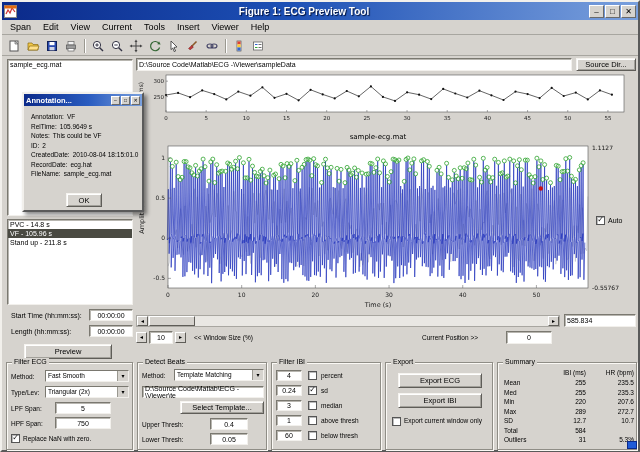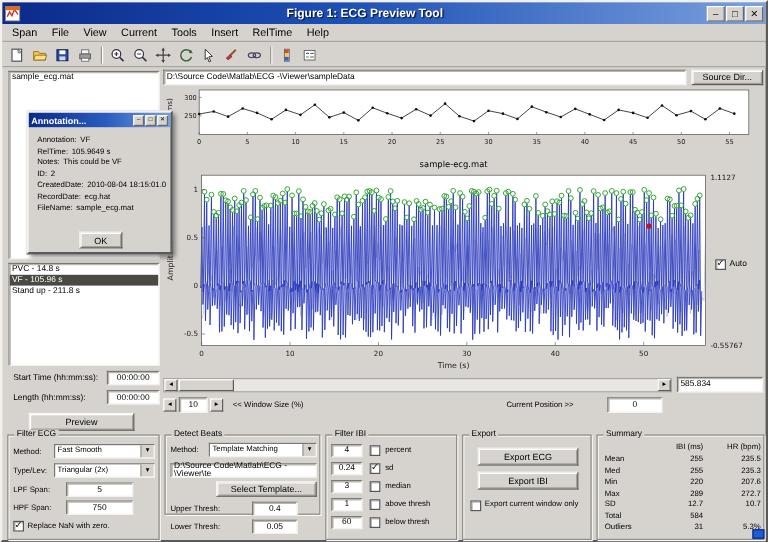--- a/index.html
+++ b/index.html
@@ -107,26 +107,26 @@
       <rect x="0.5" y="0.5" width="12" height="3" fill="#e26a10"></rect>
     </svg>
     <span class="ttext">Figure 1: ECG Preview Tool</span>
     <div class="win-btn">–</div>
     <div class="win-btn">□</div>
     <div class="win-btn">✕</div>
   </div>
 
   <div class="menubar">
     <span class="menu-item">Span</span>
-    <span class="menu-item">File</span>
+    <span class="menu-item">Edit</span>
     <span class="menu-item">View</span>
     <span class="menu-item">Current</span>
     <span class="menu-item">Tools</span>
     <span class="menu-item">Insert</span>
-    <span class="menu-item">RelTime</span>
+    <span class="menu-item">Viewer</span>
     <span class="menu-item">Help</span>
   </div>
 
   <div class="toolbar">
     <div class="tool-btn">
       <svg viewBox="0 0 14 14">
           <rect x="3" y="2" width="8" height="10" fill="#fff" stroke="#555"></rect>
           <path d="M8 2 L11 5 L8 5 Z" fill="#ccc" stroke="#555" stroke-width="0.6"></path>
         </svg>
     </div>
@@ -560,21 +560,21 @@
     <span class="lbl6 abs" style="left:4px;top:42px;">LPF Span:</span>
     <div class="field abs center" style="left:48px;top:39px;width:56px;height:12px;">5</div>
     <span class="lbl6 abs" style="left:4px;top:57px;">HPF Span:</span>
     <div class="field abs center" style="left:48px;top:54px;width:56px;height:12px;">750</div>
     <div class="abs" style="left:4px;top:71px;display:flex;align-items:center;gap:3px;">
       <span class="cb"><span class="mark">✓</span></span>
       <span class="lbl6">Replace NaN with zero.</span>
     </div>
   </div>
 
-  <div class="panel" style="left:135px;top:360px;width:130px;height:67px;">
+  <div class="panel" style="left:135px;top:360px;width:130px;height:88px;">
     <span class="panel-title">Detect Beats</span>
     <span class="lbl6 abs" style="left:4px;top:9px;">Method:</span>
     <div class="dd abs" style="left:36px;top:6px;width:90px;">
       <span class="dd-val">Template Matching</span>
         <span class="dd-btn">▾</span>
     </div>
     <div class="field abs" style="left:4px;top:23px;width:122px;height:12px;">D:\Source Code\Matlab\ECG -\Viewer\te</div>
     <div class="btn abs" style="left:42px;top:38px;width:84px;height:13px;">Select Template...</div>
     <span class="lbl6 abs" style="left:4px;top:58px;">Upper Thresh:</span>
     <div class="field abs center" style="left:72px;top:55px;width:38px;height:12px;">0.4</div>

